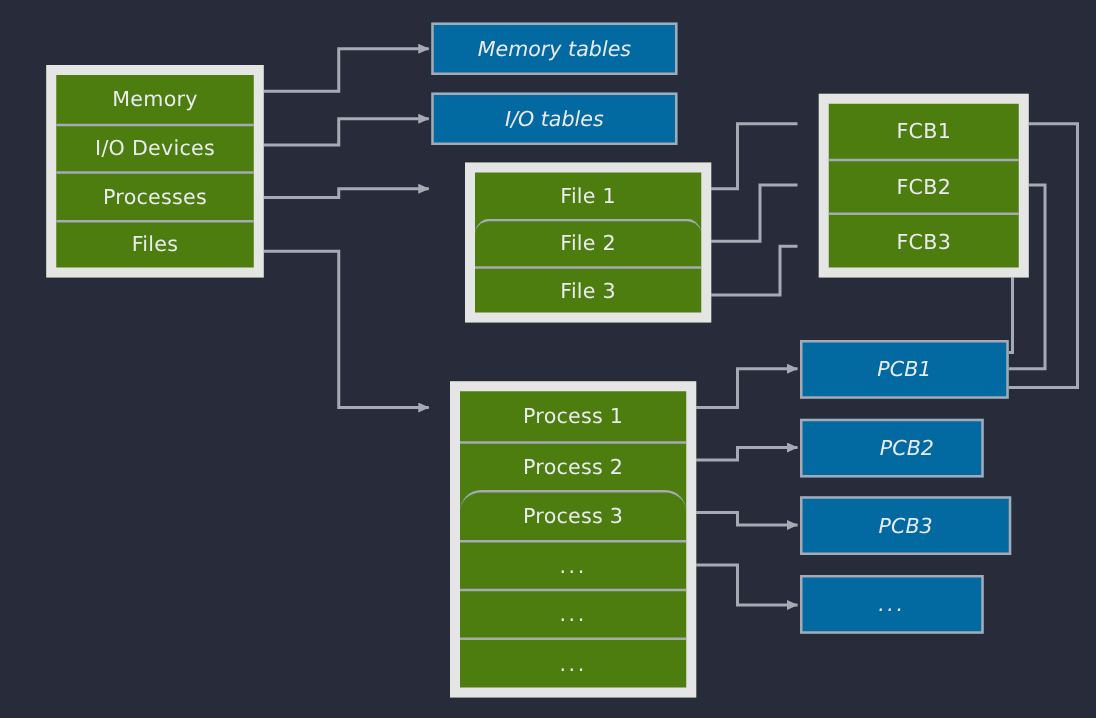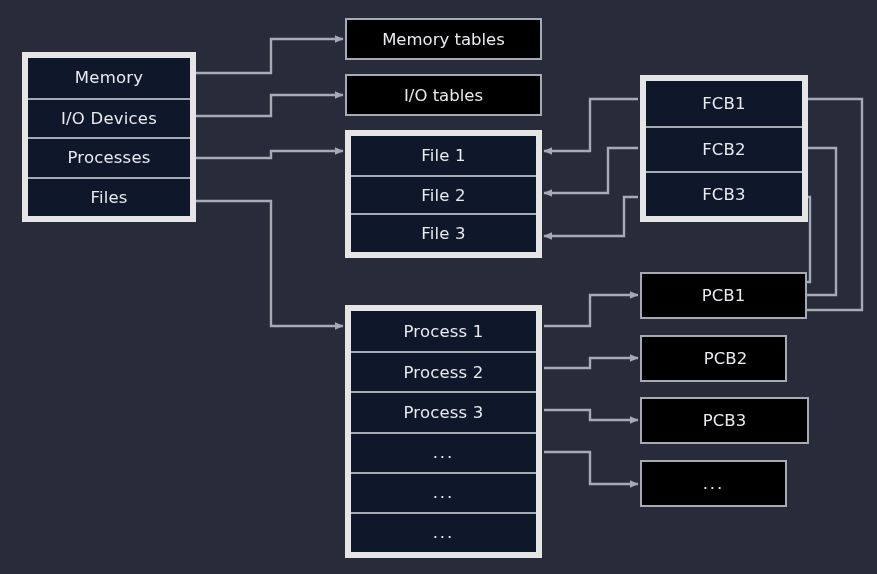--- a/index.html
+++ b/index.html
@@ -20,47 +20,49 @@
     position: absolute;
     left: 0;
     top: 0;
     width: 877px;
     height: 574px;
     pointer-events: none;
   }
   .grp {
     position: absolute;
     box-sizing: border-box;
-    border: 6px solid #e5e5e5;
-    background: #0f172a;
+    border: 8px solid #e5e5e5;
+    background: #4d7c0f;
+    margin-left: 15px;
   }
   .cell {
     box-sizing: border-box;
     display: flex;
     align-items: center;
     justify-content: center;
     color: #e9ebef;
     font-size: 16.5px;
     letter-spacing: 0.2px;
     white-space: nowrap;
   }
   .cell + .cell {
     border-top: 2px solid #a5aab5;
   }
   .solo {
     position: absolute;
     box-sizing: border-box;
     border: 2px solid #a5aab5;
-    background: #000000;
+    background: #0369a1;
     display: flex;
     align-items: center;
     justify-content: center;
     color: #e9ebef;
     font-size: 16.5px;
     white-space: nowrap;
+    font-style: italic;
   }
   .dots {
     letter-spacing: 2px;
   }
 </style>
 </head>
 <body>
 
 <div id="stage">
 
@@ -106,30 +108,30 @@
     <div class="cell" style="height:25%;">Memory</div>
     <div class="cell" style="height:25%;">I/O Devices</div>
     <div class="cell" style="height:25%;">Processes</div>
     <div class="cell" style="height:25%;">Files</div>
   </div>
 
   <div class="solo" style="left:345px; top:18px; width:197px; height:42px;">Memory tables</div>
 
   <div class="solo" style="left:345px; top:74px; width:197px; height:42px;">I/O tables</div>
 
-  <div class="grp" style="left:345px; top:130px; width:197px; height:128px;">
+  <div class="grp" style="left:357px; top:130px; width:197px; height:128px;">
     <div class="cell" style="height:33.34%;">File 1</div>
-    <div class="cell" style="height:33.33%;">File 2</div>
+    <div class="cell" style="height:33.33%;border-radius:12px;">File 2</div>
     <div class="cell" style="height:33.33%;">File 3</div>
   </div>
 
   <div class="grp" style="left:345px; top:305px; width:197px; height:253px;">
     <div class="cell" style="height:16.67%;">Process 1</div>
     <div class="cell" style="height:16.67%;">Process 2</div>
-    <div class="cell" style="height:16.67%;">Process 3</div>
+    <div class="cell" style="height:16.67%;border-radius:17px;">Process 3</div>
     <div class="cell dots" style="height:16.66%;">...</div>
     <div class="cell dots" style="height:16.66%;">...</div>
     <div class="cell dots" style="height:16.66%;">...</div>
   </div>
 
   <div class="grp" style="left:640px; top:75px; width:168px; height:147px;">
     <div class="cell" style="height:33.34%;">FCB1</div>
     <div class="cell" style="height:33.33%;">FCB2</div>
     <div class="cell" style="height:33.33%;">FCB3</div>
   </div>

